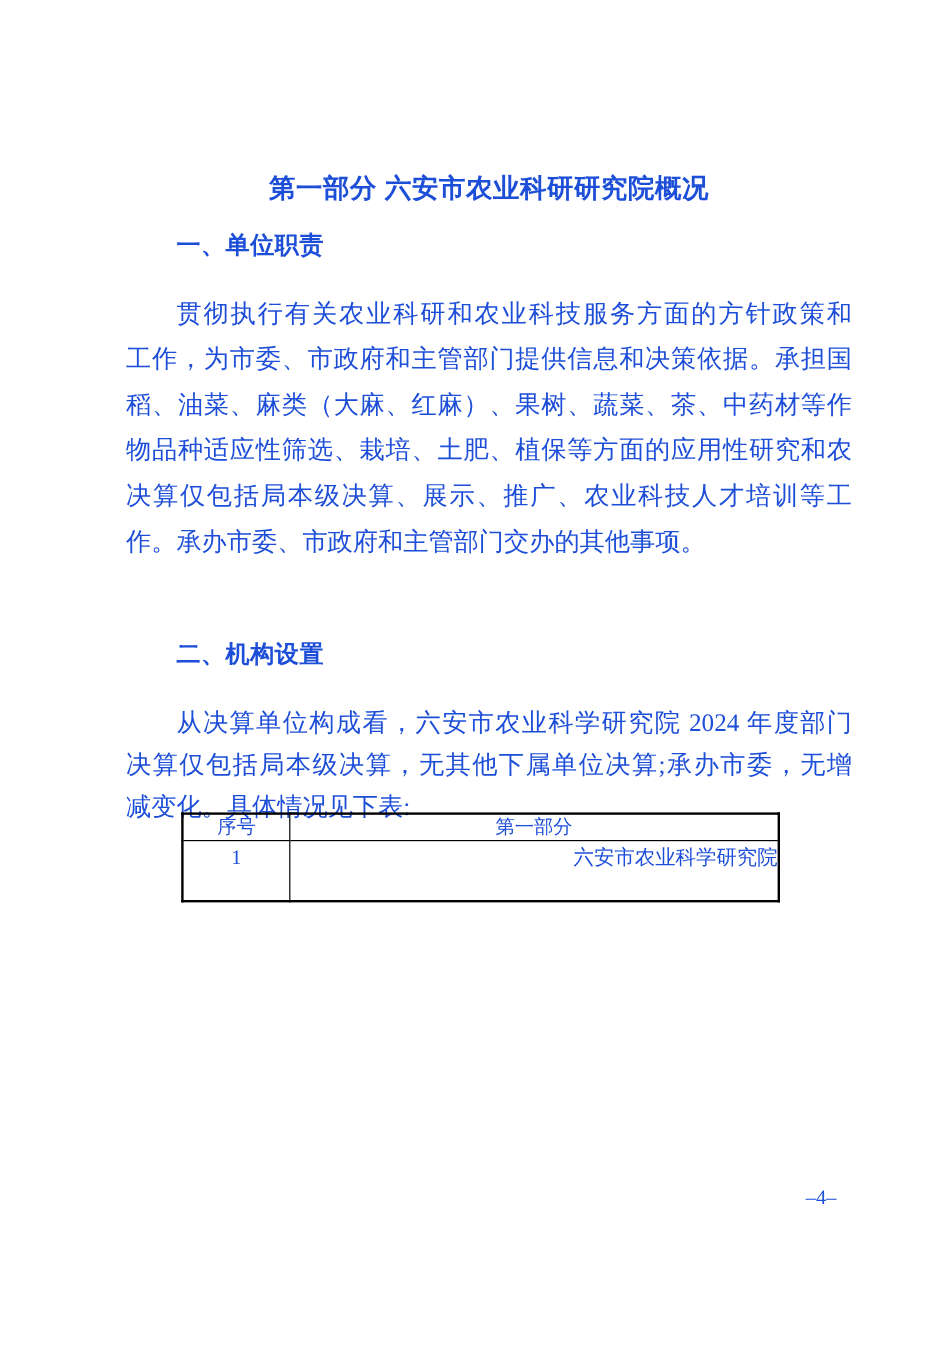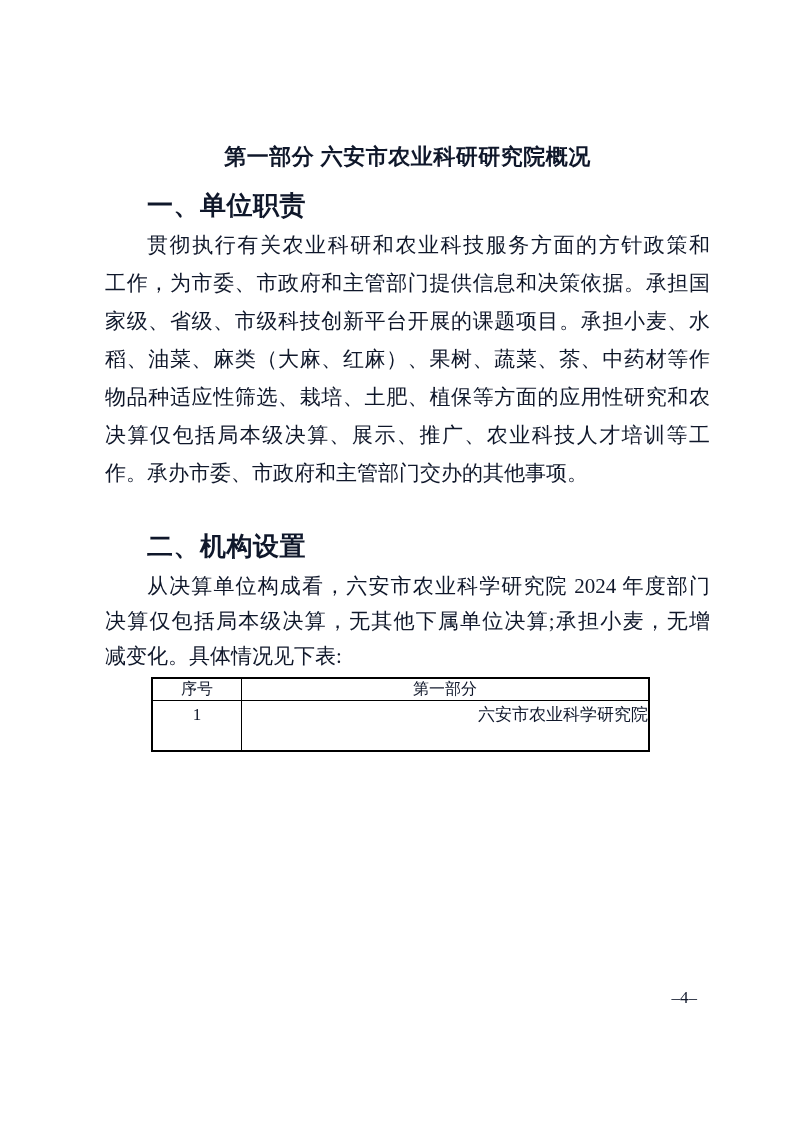--- a/index.html
+++ b/index.html
@@ -5,21 +5,21 @@
   html, body {
     margin: 0;
     padding: 0;
     background: #ffffff;
   }
   .page {
     position: relative;
     width: 793px;
     height: 1122px;
     background: #ffffff;
-    color: #0f172a;
+    color: #1d4ed8;
     font-family: "Liberation Serif", "DejaVu Serif", serif;
     overflow: hidden;
   }
   .doc-title {
     position: absolute;
     left: 105px;
     width: 605px;
     top: 142px;
     text-align: center;
     font-family: "Liberation Sans", "DejaVu Sans", sans-serif;
@@ -27,32 +27,33 @@
     font-size: 22px;
     line-height: 30px;
     letter-spacing: 0.5px;
     white-space: nowrap;
   }
   .sec-heading {
     position: absolute;
     left: 147px;
     font-family: "Liberation Sans", "DejaVu Sans", sans-serif;
     font-weight: bold;
-    font-size: 26px;
+    font-size: 20px;
     line-height: 26px;
     letter-spacing: 0.5px;
     white-space: nowrap;
   }
   .sec-heading.h1 { top: 192px; }
   .sec-heading.h2 { top: 533px; }
   .para {
     position: absolute;
     left: 105px;
     width: 605px;
     font-size: 21px;
+    margin-top: 16px;
   }
   .para1 { top: 226px; }
   .para1 .line { line-height: 38px; }
   .para2 { top: 569px; }
   .para2 .line { line-height: 35px; }
   .line {
     text-align: justify;
     text-align-last: justify;
     white-space: nowrap;
   }
@@ -107,32 +108,31 @@
 
 <div class="page">
 
   <div class="doc-title">第一部分 六安市农业科研研究院概况</div>
 
   <div class="sec-heading h1">一、单位职责</div>
 
   <div class="para para1">
     <div class="line first">贯彻执行有关农业科研和农业科技服务方面的方针政策和</div>
     <div class="line">工作，为市委、市政府和主管部门提供信息和决策依据。承担国</div>
-    <div class="line">家级、省级、市级科技创新平台开展的课题项目。承担小麦、水</div>
     <div class="line">稻、油菜、麻类（大麻、红麻）、果树、蔬菜、茶、中药材等作</div>
     <div class="line">物品种适应性筛选、栽培、土肥、植保等方面的应用性研究和农</div>
     <div class="line">决算仅包括局本级决算、展示、推广、农业科技人才培训等工</div>
     <div class="line last">作。承办市委、市政府和主管部门交办的其他事项。</div>
   </div>
 
   <div class="sec-heading h2">二、机构设置</div>
 
   <div class="para para2">
     <div class="line first">从决算单位构成看，六安市农业科学研究院 2024 年度部门</div>
-    <div class="line">决算仅包括局本级决算，无其他下属单位决算;承担小麦，无增</div>
+    <div class="line">决算仅包括局本级决算，无其他下属单位决算;承办市委，无增</div>
     <div class="line last">减变化。具体情况见下表:</div>
   </div>
 
   <table class="org-table">
     <thead>
       <tr>
         <th class="col-index">序号</th>
         <th>第一部分</th>
       </tr>
     </thead>

